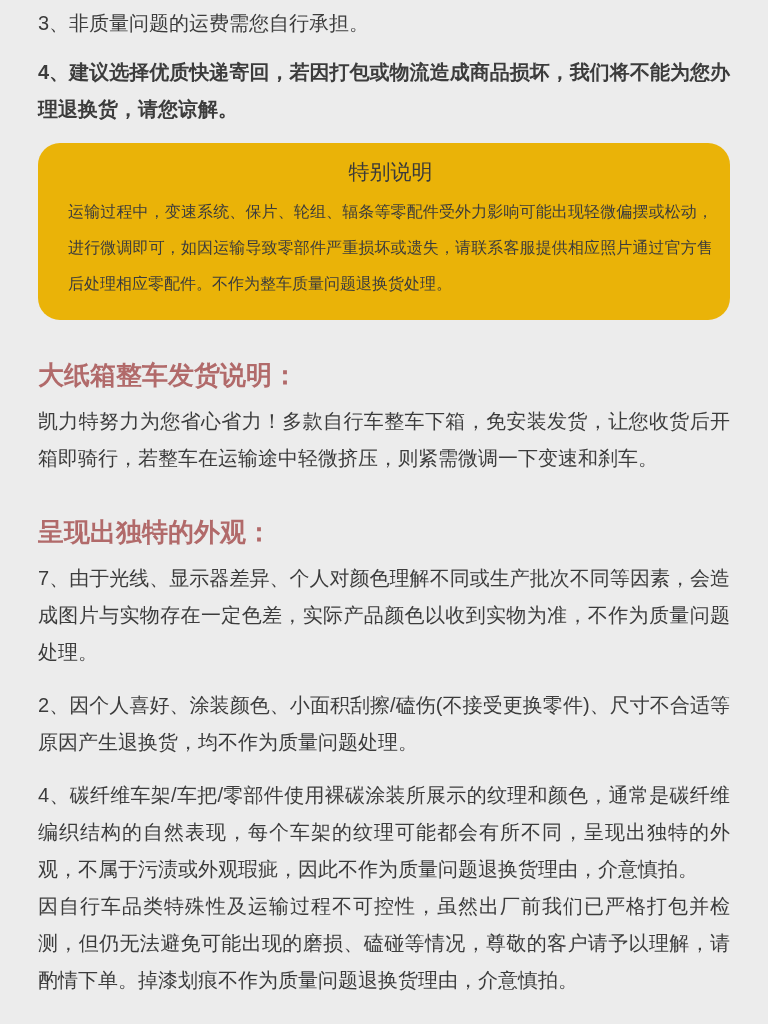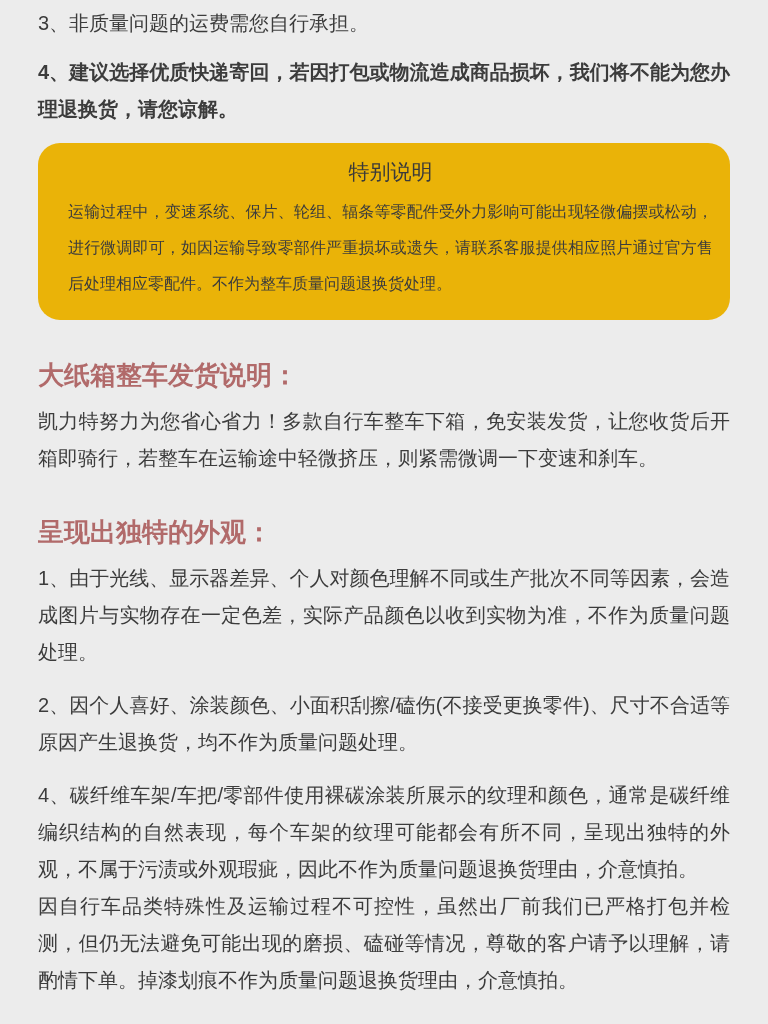--- a/index.html
+++ b/index.html
@@ -64,19 +64,19 @@
 
   <div class="special-card">
     <div class="card-title">特别说明</div>
     <div class="card-body">运输过程中，变速系统、保片、轮组、辐条等零配件受外力影响可能出现轻微偏摆或松动，进行微调即可，如因运输导致零部件严重损坏或遗失，请联系客服提供相应照片通过官方售后处理相应零配件。不作为整车质量问题退换货处理。</div>
   </div>
 
   <div class="section-heading">大纸箱整车发货说明：</div>
   <p class="body-text">凯力特努力为您省心省力！多款自行车整车下箱，免安装发货，让您收货后开箱即骑行，若整车在运输途中轻微挤压，则紧需微调一下变速和刹车。</p>
 
   <div class="section-heading">呈现出独特的外观：</div>
-  <p class="body-text">1、由于光线、显示器差异、个人对颜色理解不同或生产批次不同等因素，会造成图片与实物存在一定色差，实际产品颜色以收到实物为准，不作为质量问题处理。</p>
+  <p class="body-text">7、由于光线、显示器差异、个人对颜色理解不同或生产批次不同等因素，会造成图片与实物存在一定色差，实际产品颜色以收到实物为准，不作为质量问题处理。</p>
   <p class="body-text item-gap">2、因个人喜好、涂装颜色、小面积刮擦/磕伤(不接受更换零件)、尺寸不合适等原因产生退换货，均不作为质量问题处理。</p>
   <p class="body-text item-gap">4、碳纤维车架/车把/零部件使用裸碳涂装所展示的纹理和颜色，通常是碳纤维编织结构的自然表现，每个车架的纹理可能都会有所不同，呈现出独特的外观，不属于污渍或外观瑕疵，因此不作为质量问题退换货理由，介意慎拍。</p>
 
   <p class="body-text">因自行车品类特殊性及运输过程不可控性，虽然出厂前我们已严格打包并检测，但仍无法避免可能出现的磨损、磕碰等情况，尊敬的客户请予以理解，请酌情下单。掉漆划痕不作为质量问题退换货理由，介意慎拍。</p>
 
 </div>
 
 </body></html>

